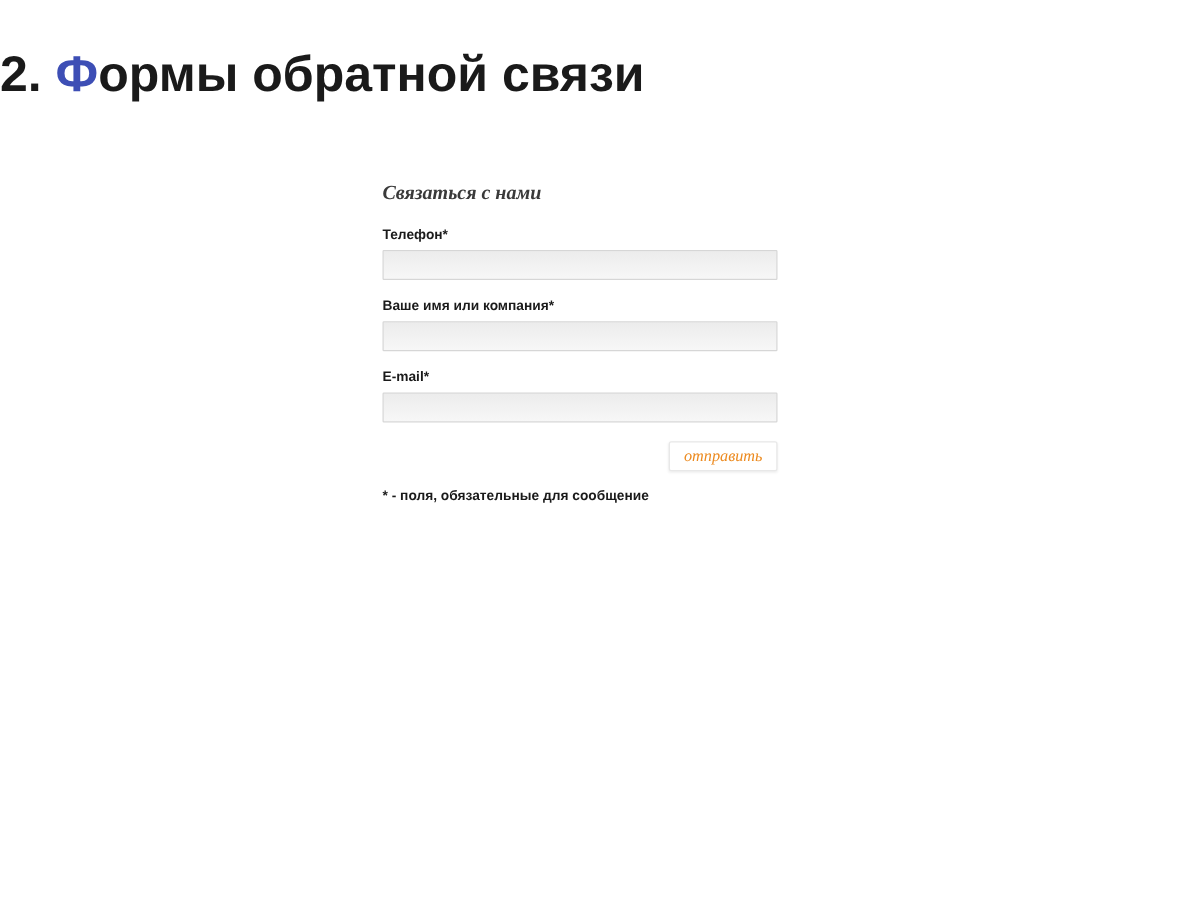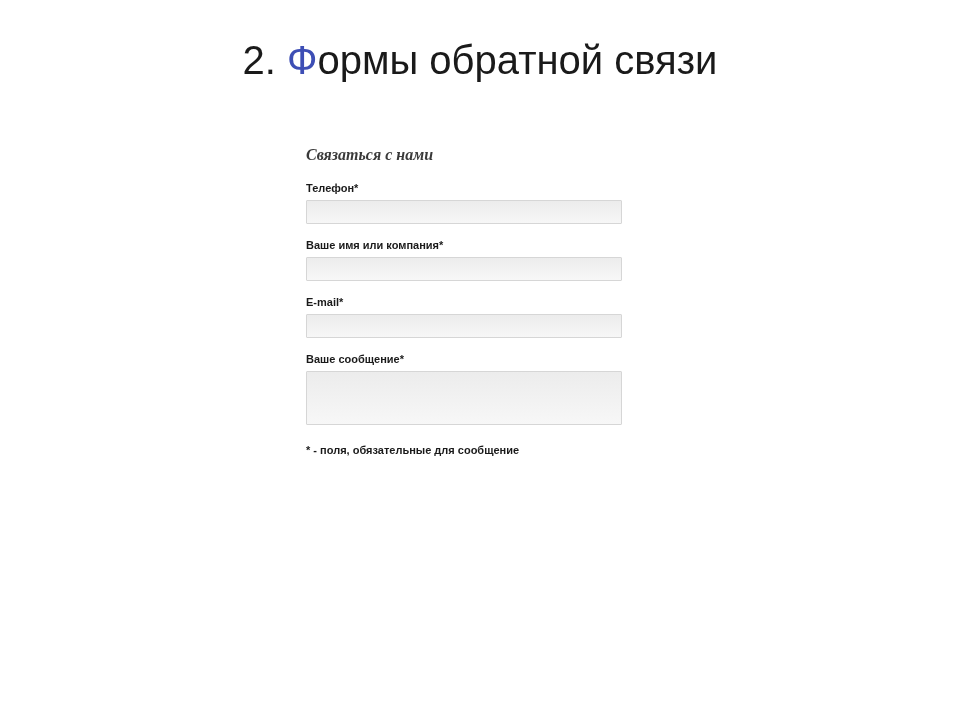--- a/index.html
+++ b/index.html
@@ -12,23 +12,22 @@
       height: 720px;
       background: #ffffff;
       font-family: Arial, Helvetica, sans-serif;
       position: relative;
     }
     .slide-title {
       position: absolute;
       top: 38px;
       left: 0;
       width: 100%;
-      text-align: center;
       font-size: 40px;
-      font-weight: 400;
+      font-weight: 700;
       color: #1a1a1a;
       font-family: Arial, sans-serif;
     }
     .slide-title .first-letter {
       color: #3d4eb5;
     }
     .form-container {
       position: absolute;
       top: 146px;
       left: 306px;
@@ -116,20 +115,19 @@
   <div class="form-group">
     <label class="form-label">Ваше имя или компания*</label>
     <input type="text" class="form-input" value="" style="">
   </div>
 
   <div class="form-group">
     <label class="form-label">E-mail*</label>
     <input type="text" class="form-input" value="" style="">
   </div>
 
-  <div class="form-group">
-    <label class="form-label">Ваше сообщение*</label>
-    <textarea class="form-textarea" style=""></textarea>
+
+  <div class="submit-row">
+    <button class="submit-button">отправить</button>
   </div>
-
 
   <div class="required-note">* - поля, обязательные для сообщение</div>
 </div>
 
 </body></html>

